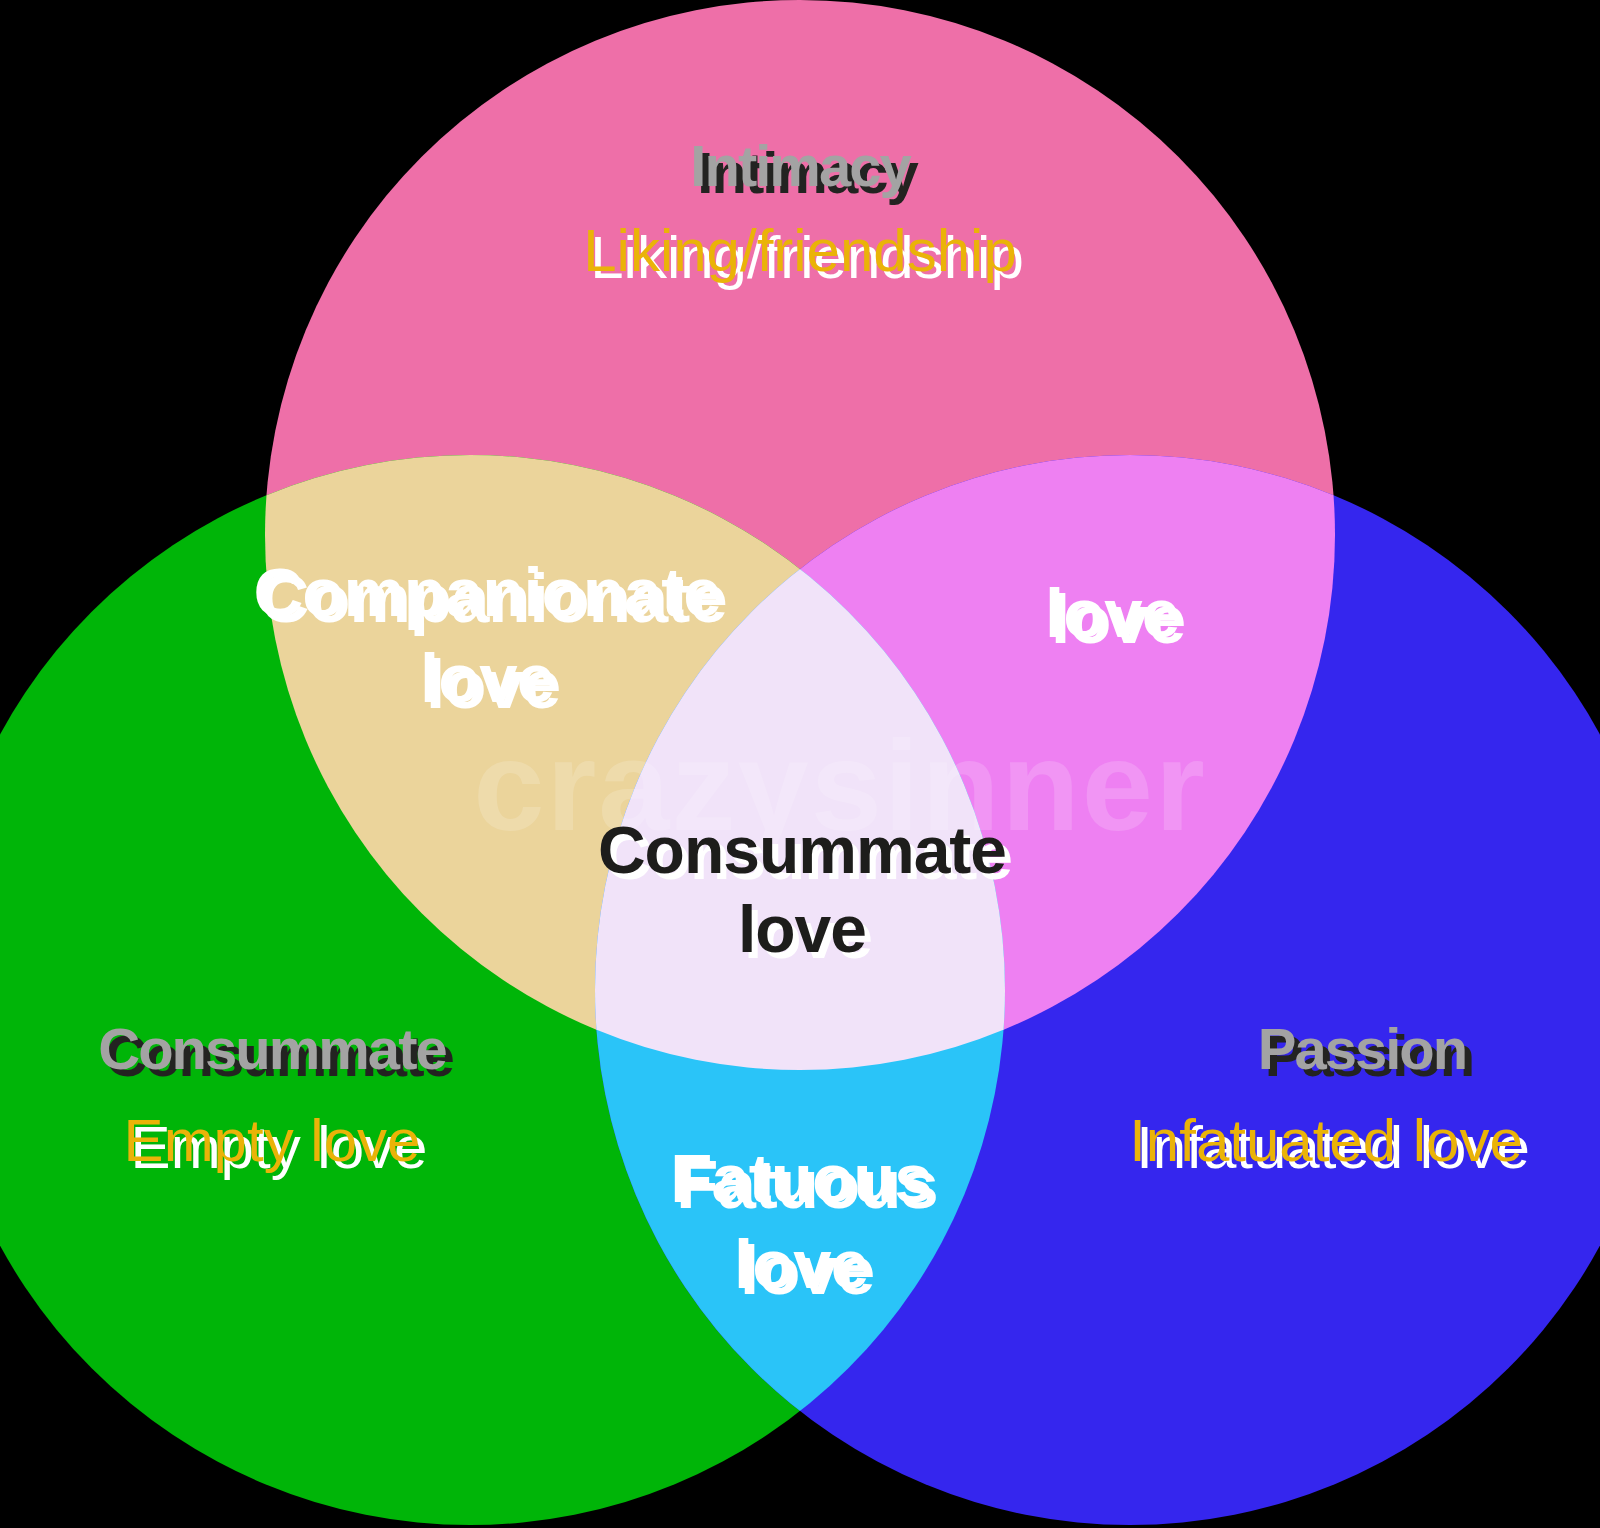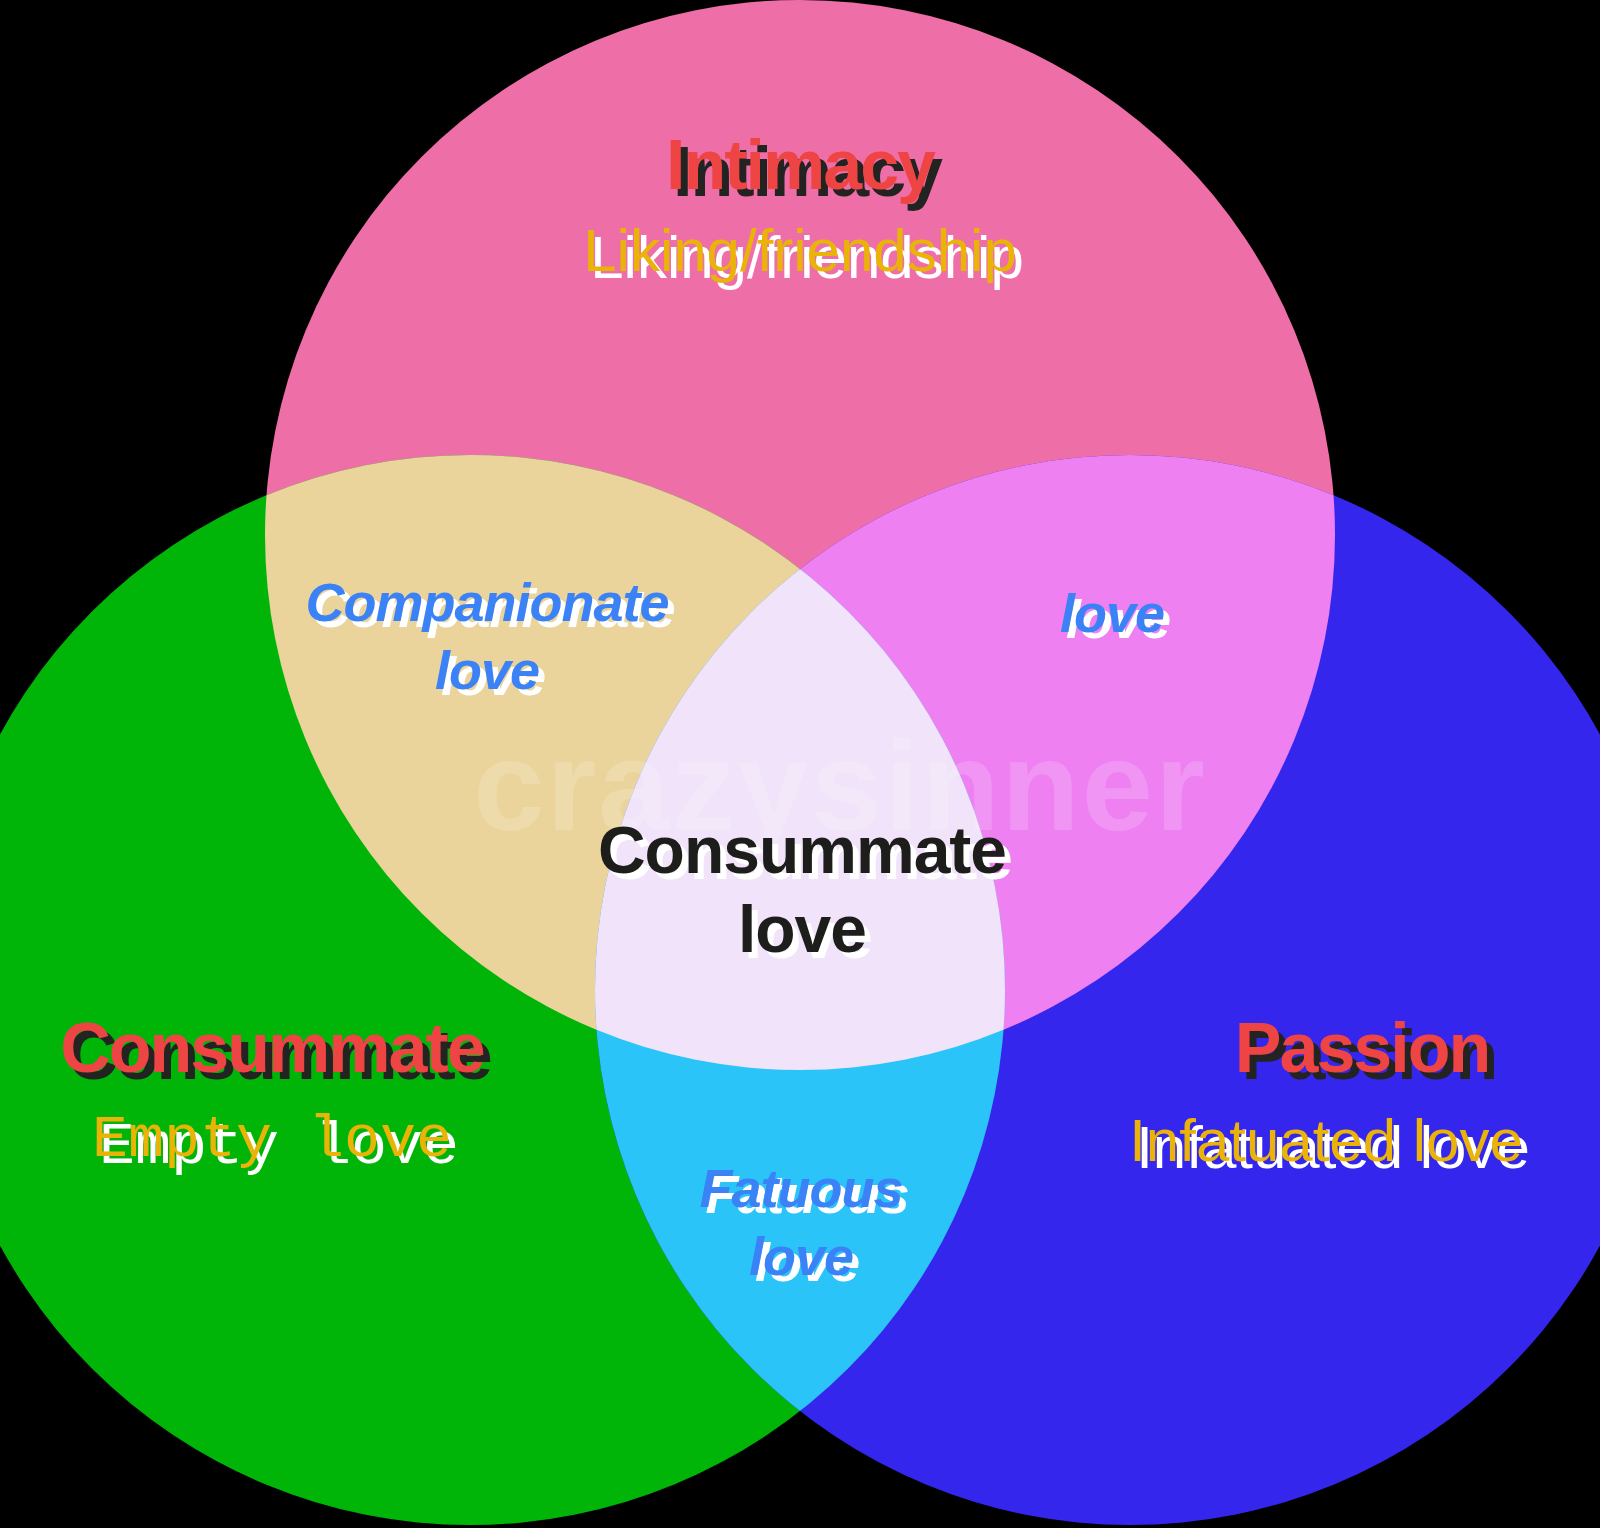--- a/index.html
+++ b/index.html
@@ -2,23 +2,23 @@
 <html><head>
 <meta charset="utf-8">
 <style>
   html,body{margin:0;padding:0;background:#000;}
   #canvas{
     position:relative;width:1600px;height:1528px;background:#000;
     overflow:hidden;font-family:"Liberation Sans",sans-serif;
   }
   #venn-svg{position:absolute;left:0;top:0;}
   .label{position:absolute;transform:translate(-50%,-50%);text-align:center;white-space:nowrap;}
-  .title{font-weight:700;font-size:70px;letter-spacing:-2px;color:#ef4444;text-shadow:7px 7px 0 #232321;}
+  .title{font-weight:700;font-size:58px;letter-spacing:-2px;color:#a3a3a3;text-shadow:7px 7px 0 #232321;}
   .subtitle{font-weight:400;font-size:60px;color:#eab308;text-shadow:7px 7px 0 #ffffff;}
-  .region{font-weight:700;font-size:54px;letter-spacing:-1px;color:#3b82f6;text-shadow:6px 6px 0 #ffffff;line-height:1.25;font-style:italic;}
+  .region{font-weight:700;font-size:69px;letter-spacing:-1px;color:#ffffff;text-shadow:6px 6px 0 #ffffff;line-height:1.25;}
   .region-big{font-weight:700;font-size:66px;letter-spacing:-1px;color:#1d1d1b;text-shadow:6px 6px 0 #ffffff;line-height:1.2;}
   .watermark{
     font-weight:700;font-size:128px;letter-spacing:2px;
     color:rgba(255,255,255,0.17);text-shadow:none;
   }
 </style>
 </head>
 <body>
 
 <div id="canvas">
@@ -53,21 +53,21 @@
       </g>
     </g>
   </svg>
 
   <div class="label watermark" style="left:840px;top:785px;">crazysinner</div>
 
   <div class="label title" style="left:800px;top:165px;">Intimacy</div>
   <div class="label subtitle" style="left:800px;top:250px;">Liking/friendship</div>
 
   <div class="label title" style="left:272px;top:1048px;">Consummate</div>
-  <div class="label subtitle" style="left:272px;top:1140px;font-family:Liberation Mono, monospace;">Empty love</div>
+  <div class="label subtitle" style="left:272px;top:1140px;">Empty love</div>
 
   <div class="label title" style="left:1318px;top:1048px;margin-left:44px;">Passion</div>
   <div class="label subtitle" style="left:1326px;top:1140px;">Infatuated love</div>
 
   <div class="label region" style="left:487px;top:636px;">
     <div>Companionate</div>
     <div>love</div>
   </div>
 
   <div class="label region" style="left:1112px;top:614px;">

